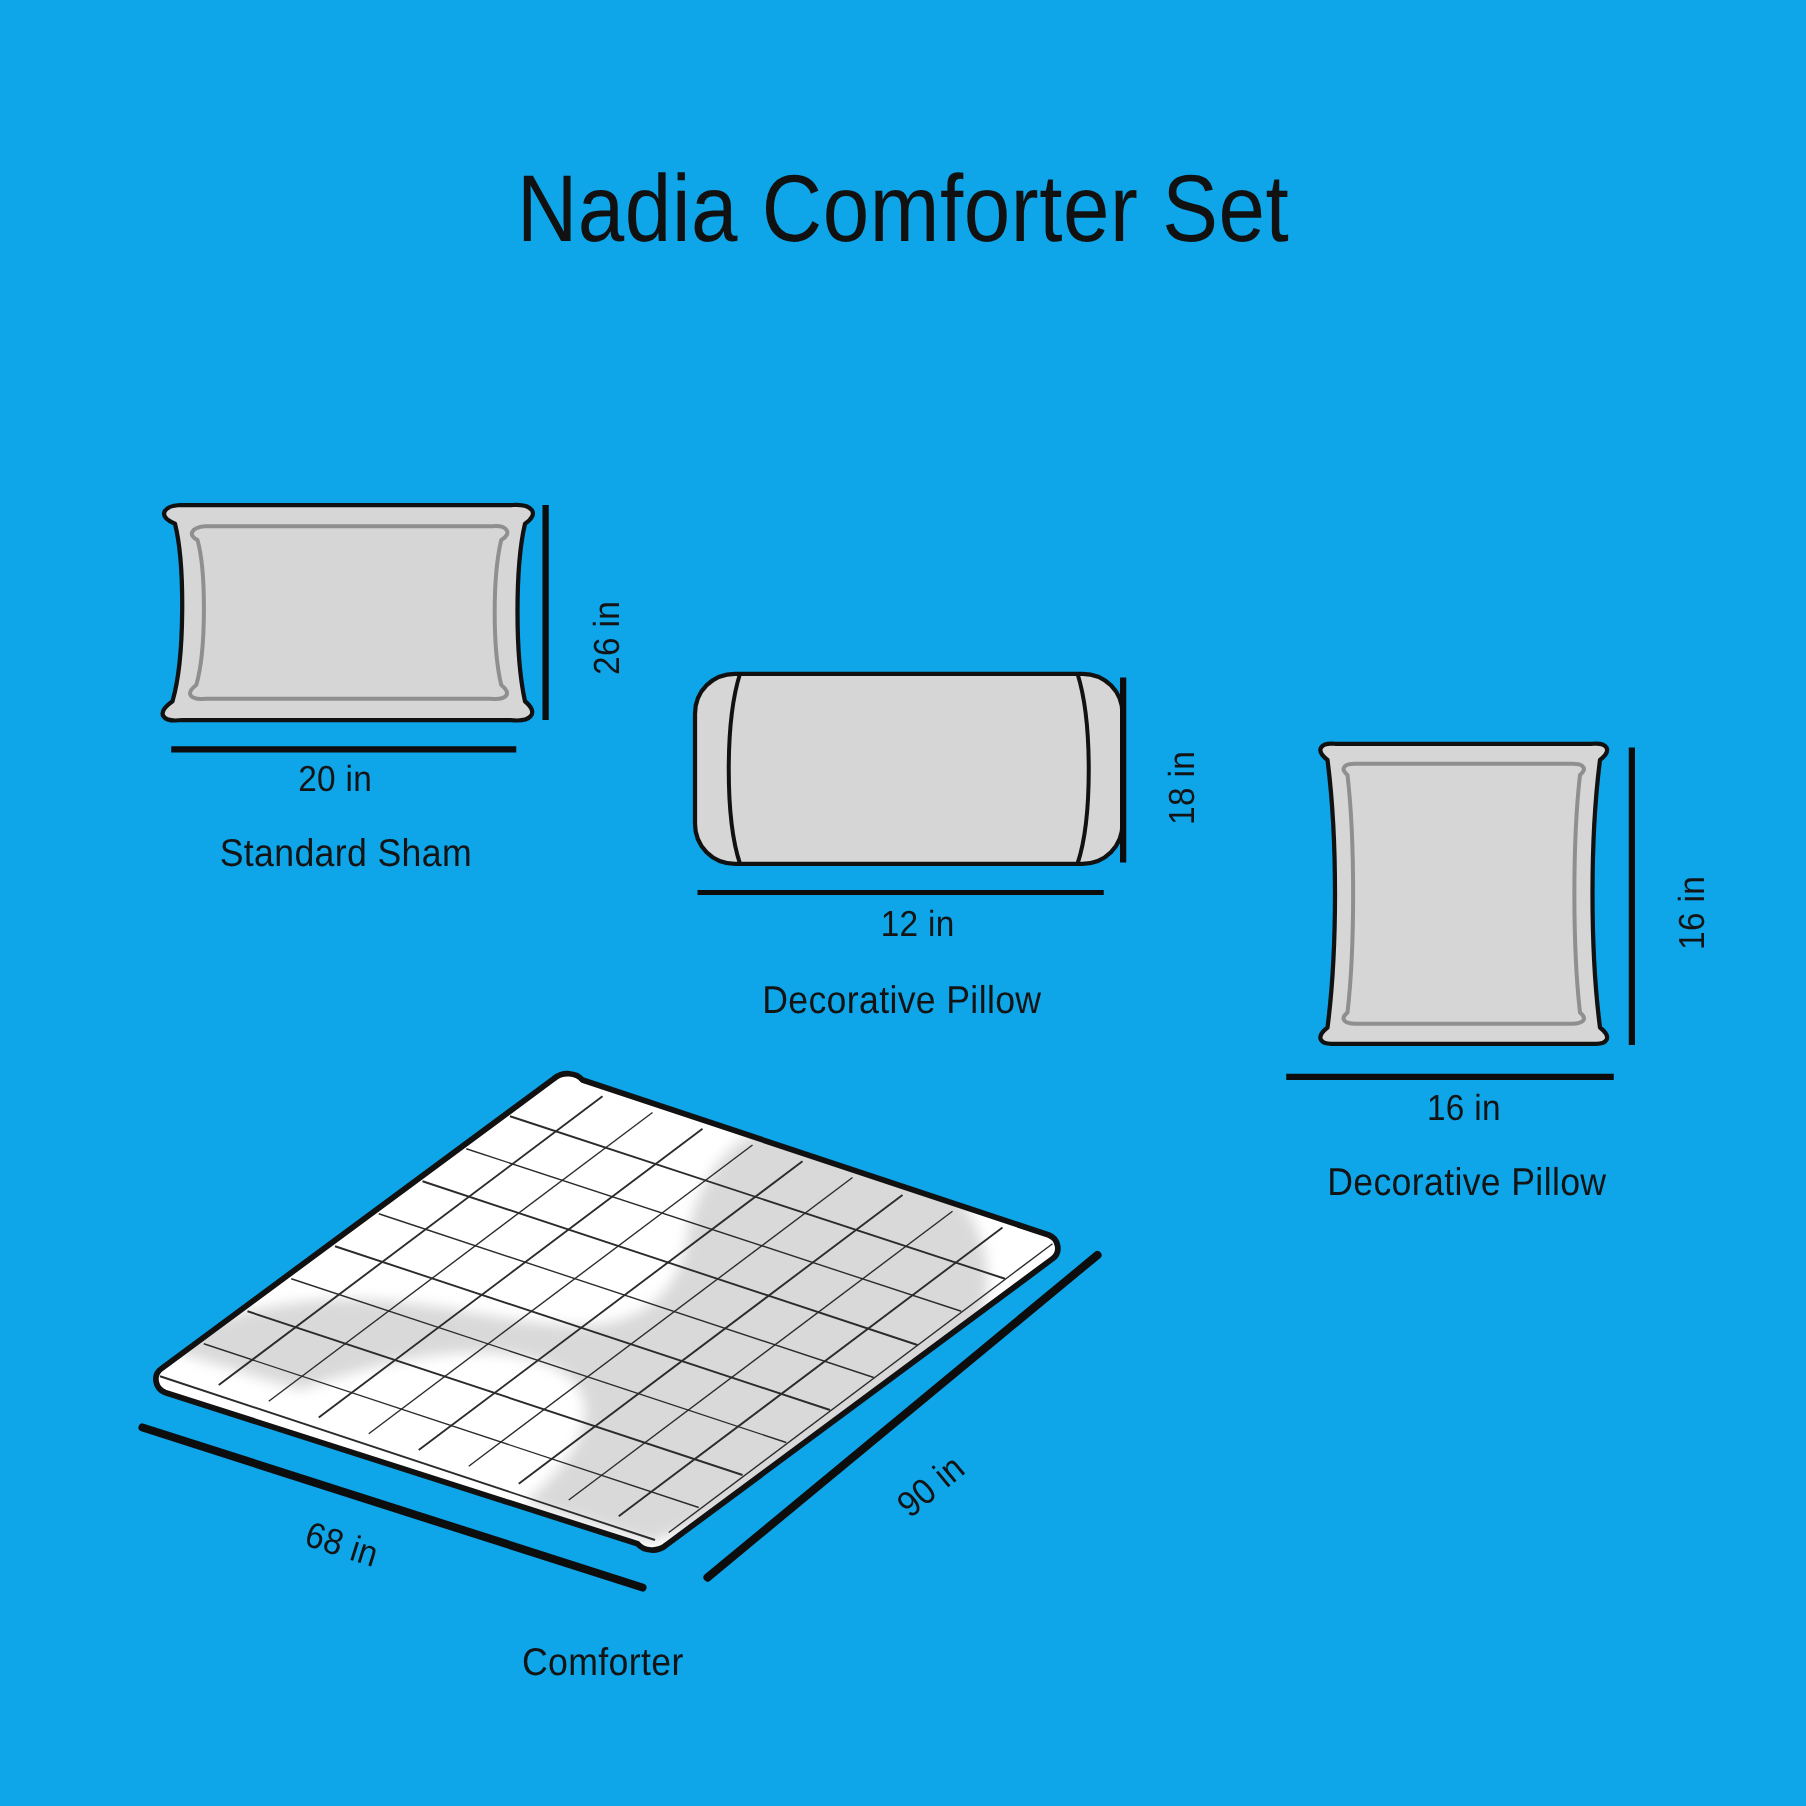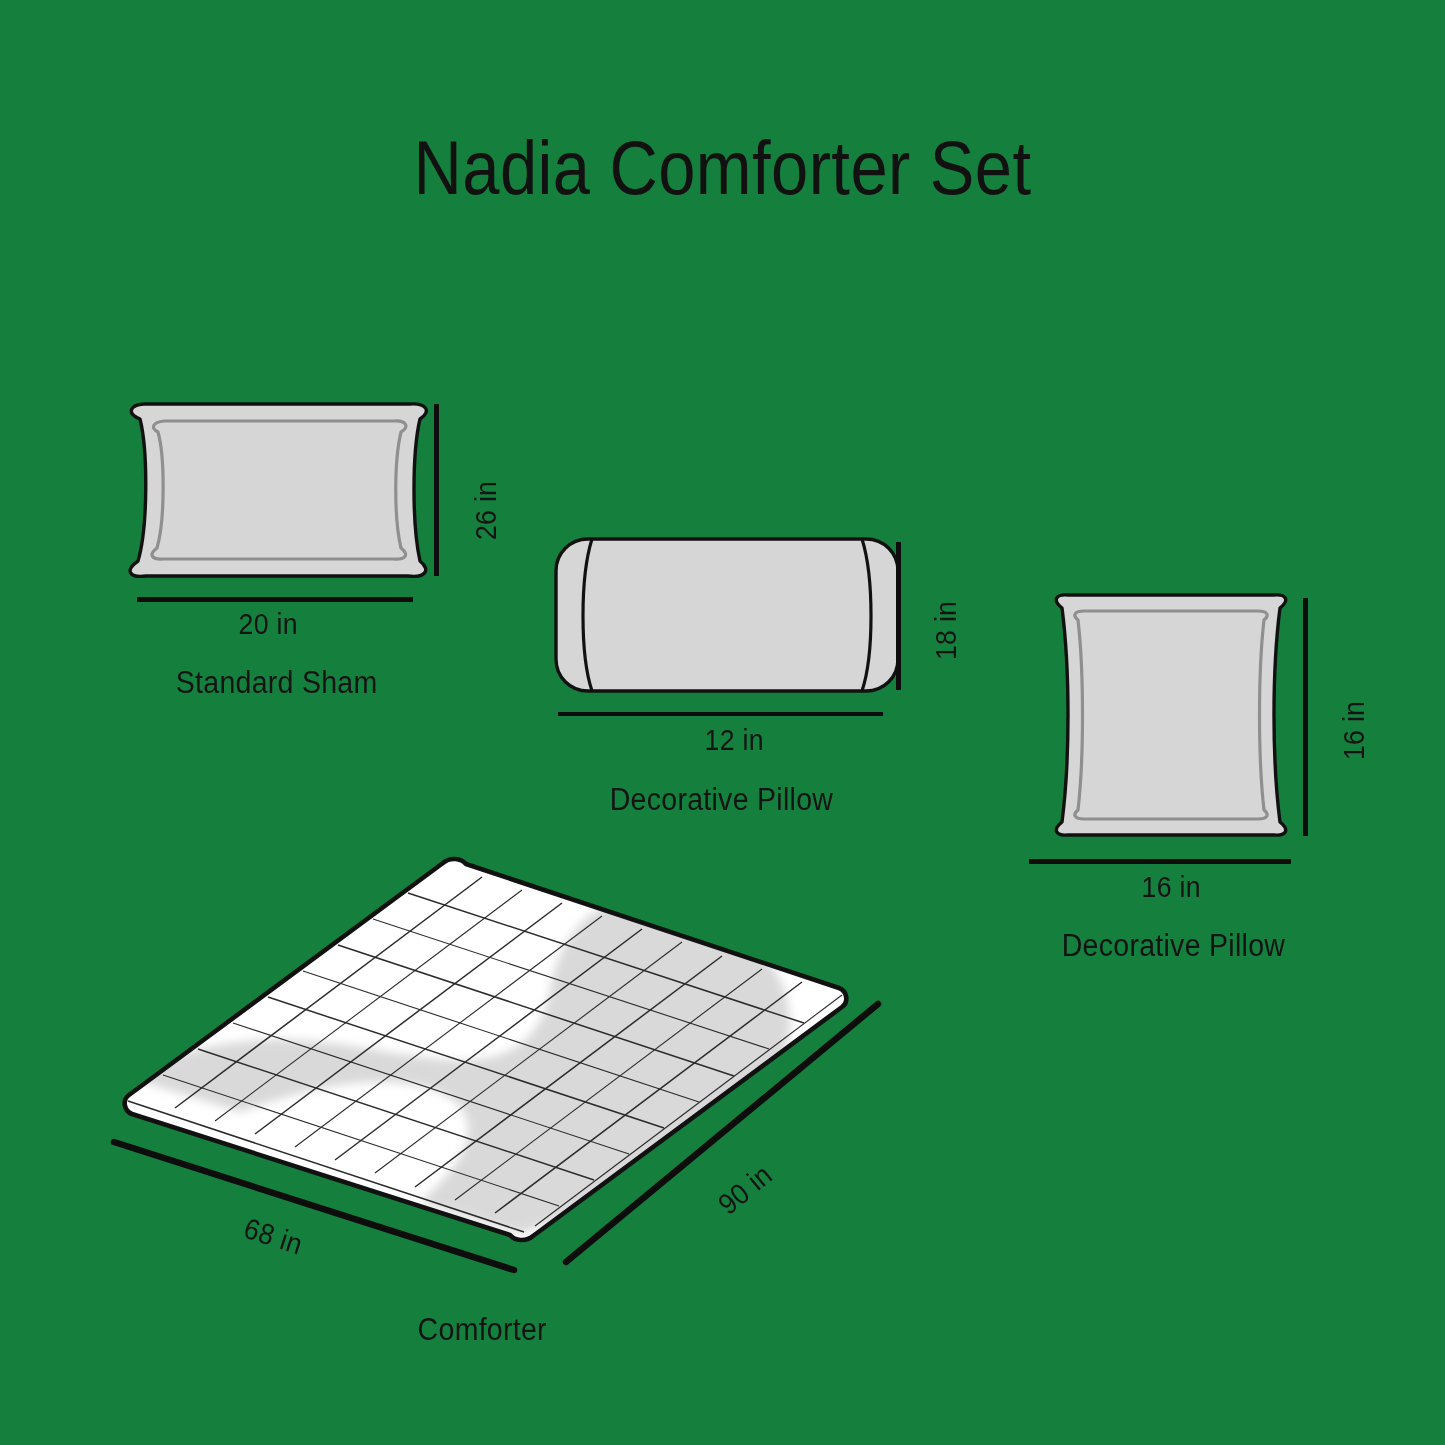--- a/index.html
+++ b/index.html
@@ -13,21 +13,21 @@
     height: 1445px;
     font-family: "Liberation Sans", sans-serif;
     color: #111111;
     overflow: hidden;
     position: relative;
   }
   #canvas {
     position: relative;
     width: 1445px;
     height: 1445px;
-    background: #15803d;
+    background: #0ea5e9;
   }
   .page-title {
     position: absolute;
     left: 0;
     top: 128px;
     width: 1445px;
     text-align: center;
     font-size: 76px;
     font-weight: 300;
     letter-spacing: 0.5px;

